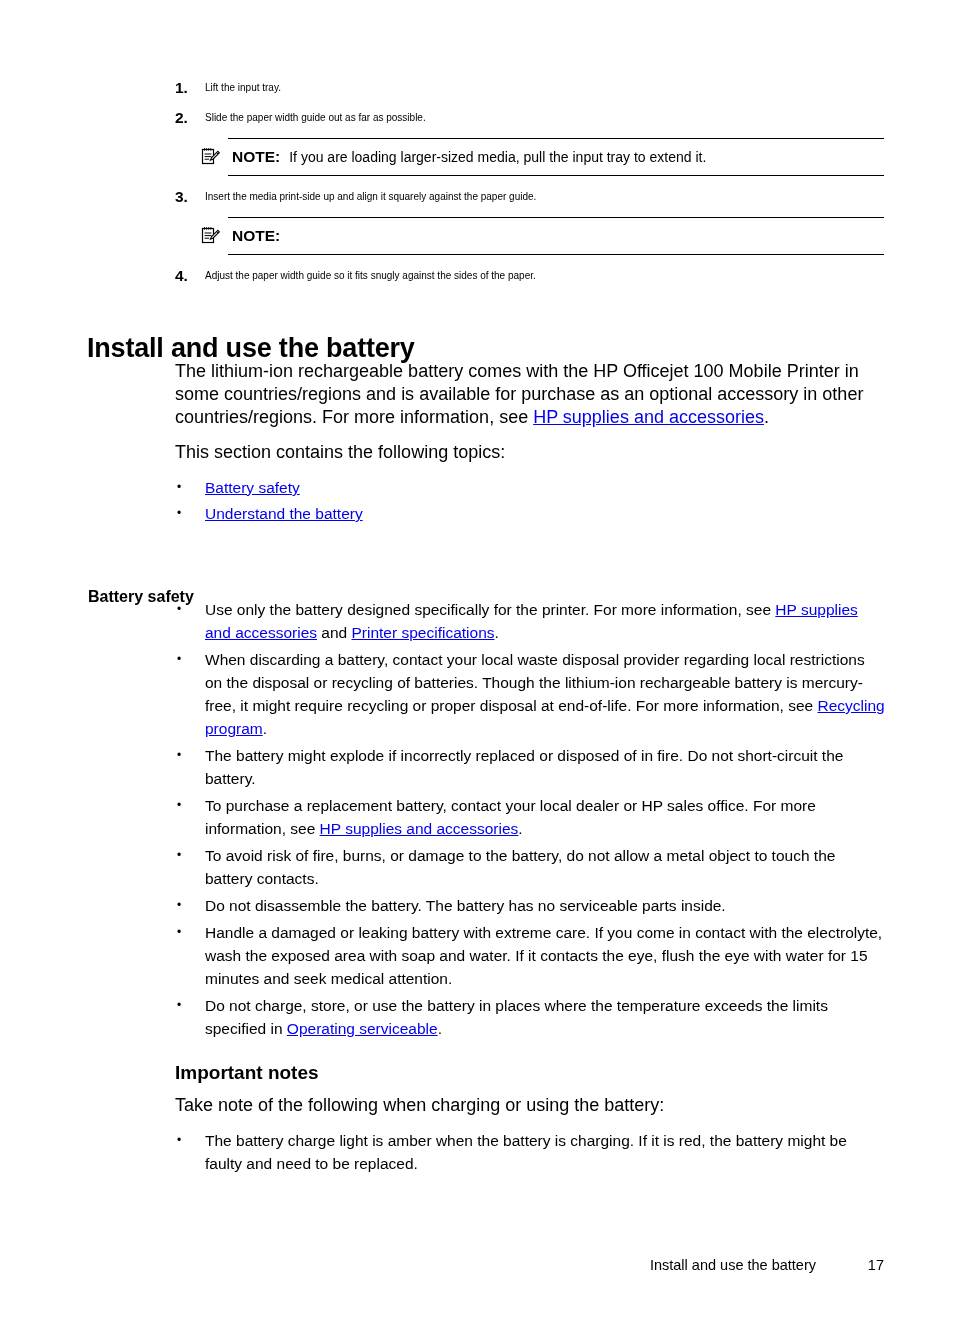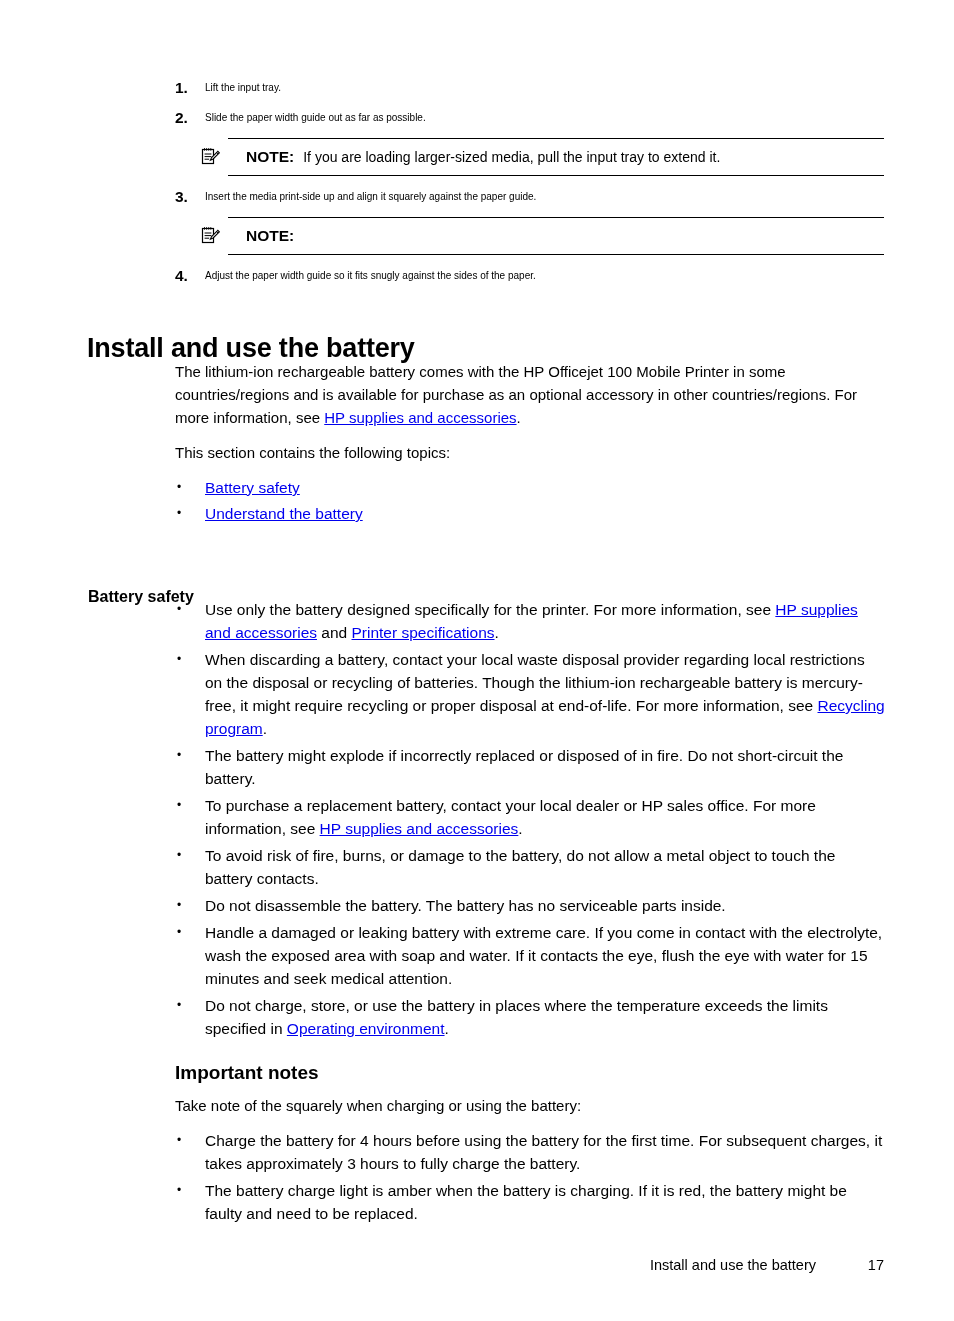--- a/index.html
+++ b/index.html
@@ -62,21 +62,21 @@
     position: absolute;
     left: -28px;
     top: 7px;
     width: 20px;
     height: 20px;
   }
   .note-label {
     font-weight: bold;
     font-size: 15.5px;
     line-height: 22px;
-    margin-left: 18px;
+    margin-left: 4px;
     white-space: nowrap;
   }
   .note-text {
     font-size: 14px;
     line-height: 22px;
     margin-left: 9px;
   }
 
   
   .h1 {
@@ -102,21 +102,21 @@
     margin: 0 0 10px 0;
   }
 
   
   .body-block {
     position: absolute;
     left: 175px;
     width: 710px;
   }
   .para {
-    font-size: 15px;
+    font-size: 18px;
     line-height: 23px;
     margin: 0 0 12px 0;
   }
   .para:last-child { margin-bottom: 0; }
 
   ul.bullets {
     list-style: none;
     margin: 0;
     padding: 0;
   }
@@ -239,29 +239,28 @@
 
   <div class="body-block" style="top:598px;">
     <ul class="bullets tight" id="safety-bullets">
         <li><span>Use only the battery designed specifically for the printer. For more information, see </span><a class="lnk" href="#">HP supplies and accessories</a><span> and </span><a class="lnk" href="#">Printer specifications</a><span>.</span></li>
         <li><span>When discarding a battery, contact your local waste disposal provider regarding local restrictions on the disposal or recycling of batteries. Though the lithium-ion rechargeable battery is mercury-free, it might require recycling or proper disposal at end-of-life. For more information, see </span><a class="lnk" href="#">Recycling program</a><span>.</span></li>
         <li><span>The battery might explode if incorrectly replaced or disposed of in fire. Do not short-circuit the battery.</span></li>
         <li><span>To purchase a replacement battery, contact your local dealer or HP sales office. For more information, see </span><a class="lnk" href="#">HP supplies and accessories</a><span>.</span></li>
         <li><span>To avoid risk of fire, burns, or damage to the battery, do not allow a metal object to touch the battery contacts.</span></li>
         <li><span>Do not disassemble the battery. The battery has no serviceable parts inside.</span></li>
         <li><span>Handle a damaged or leaking battery with extreme care. If you come in contact with the electrolyte, wash the exposed area with soap and water. If it contacts the eye, flush the eye with water for 15 minutes and seek medical attention.</span></li>
-        <li><span>Do not charge, store, or use the battery in places where the temperature exceeds the limits specified in </span><a class="lnk" href="#">Operating environment</a><span>.</span></li>
+        <li><span>Do not charge, store, or use the battery in places where the temperature exceeds the limits specified in </span><a class="lnk" href="#">Operating serviceable</a><span>.</span></li>
       </ul>
   </div>
 
   <div class="body-block" style="top:1062px;">
     <div class="h3">Important notes</div>
-    <p class="para">Take note of the squarely when charging or using the battery:</p>
+    <p class="para">Take note of the following when charging or using the battery:</p>
     <ul class="bullets tight" id="important-bullets">
-        <li><span>Charge the battery for 4 hours before using the battery for the first time. For subsequent charges, it takes approximately 3 hours to fully charge the battery.</span></li>
         <li><span>The battery charge light is amber when the battery is charging. If it is red, the battery might be faulty and need to be replaced.</span></li>
       </ul>
   </div>
 
   <div class="footer">
     <span class="footer-title">Install and use the battery</span>
     <span class="footer-page">17</span>
   </div>
 
 </div>

